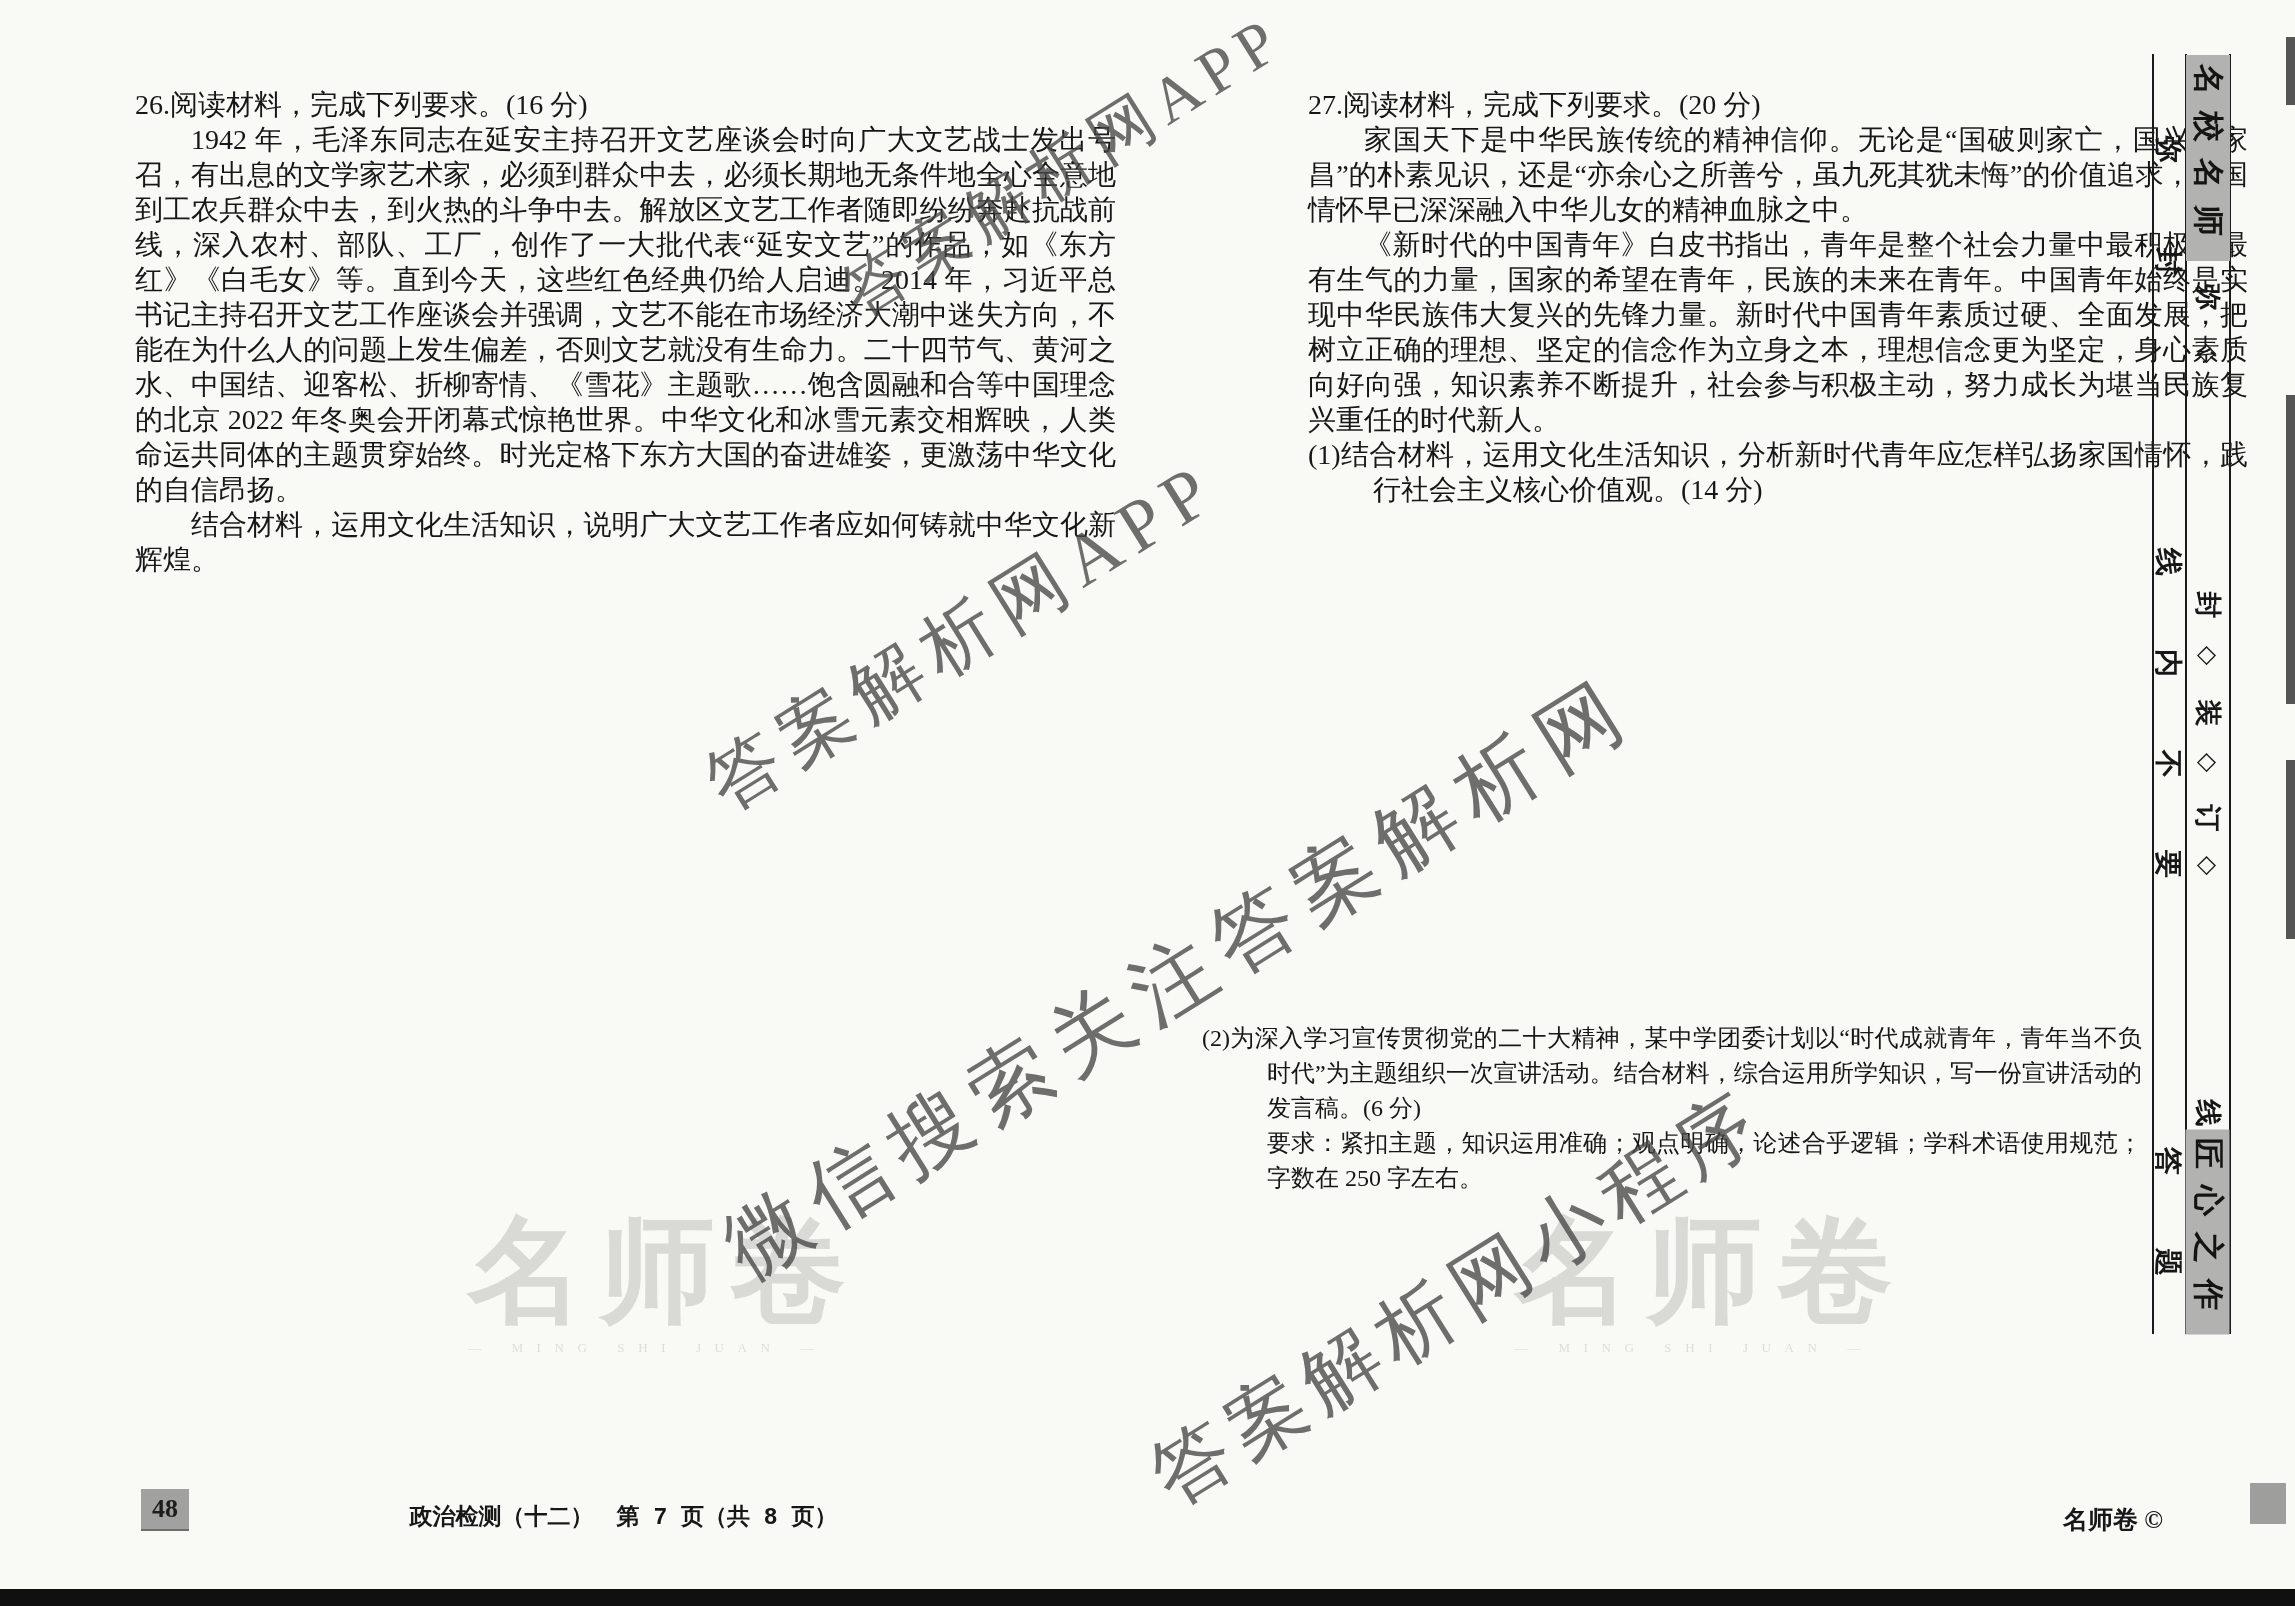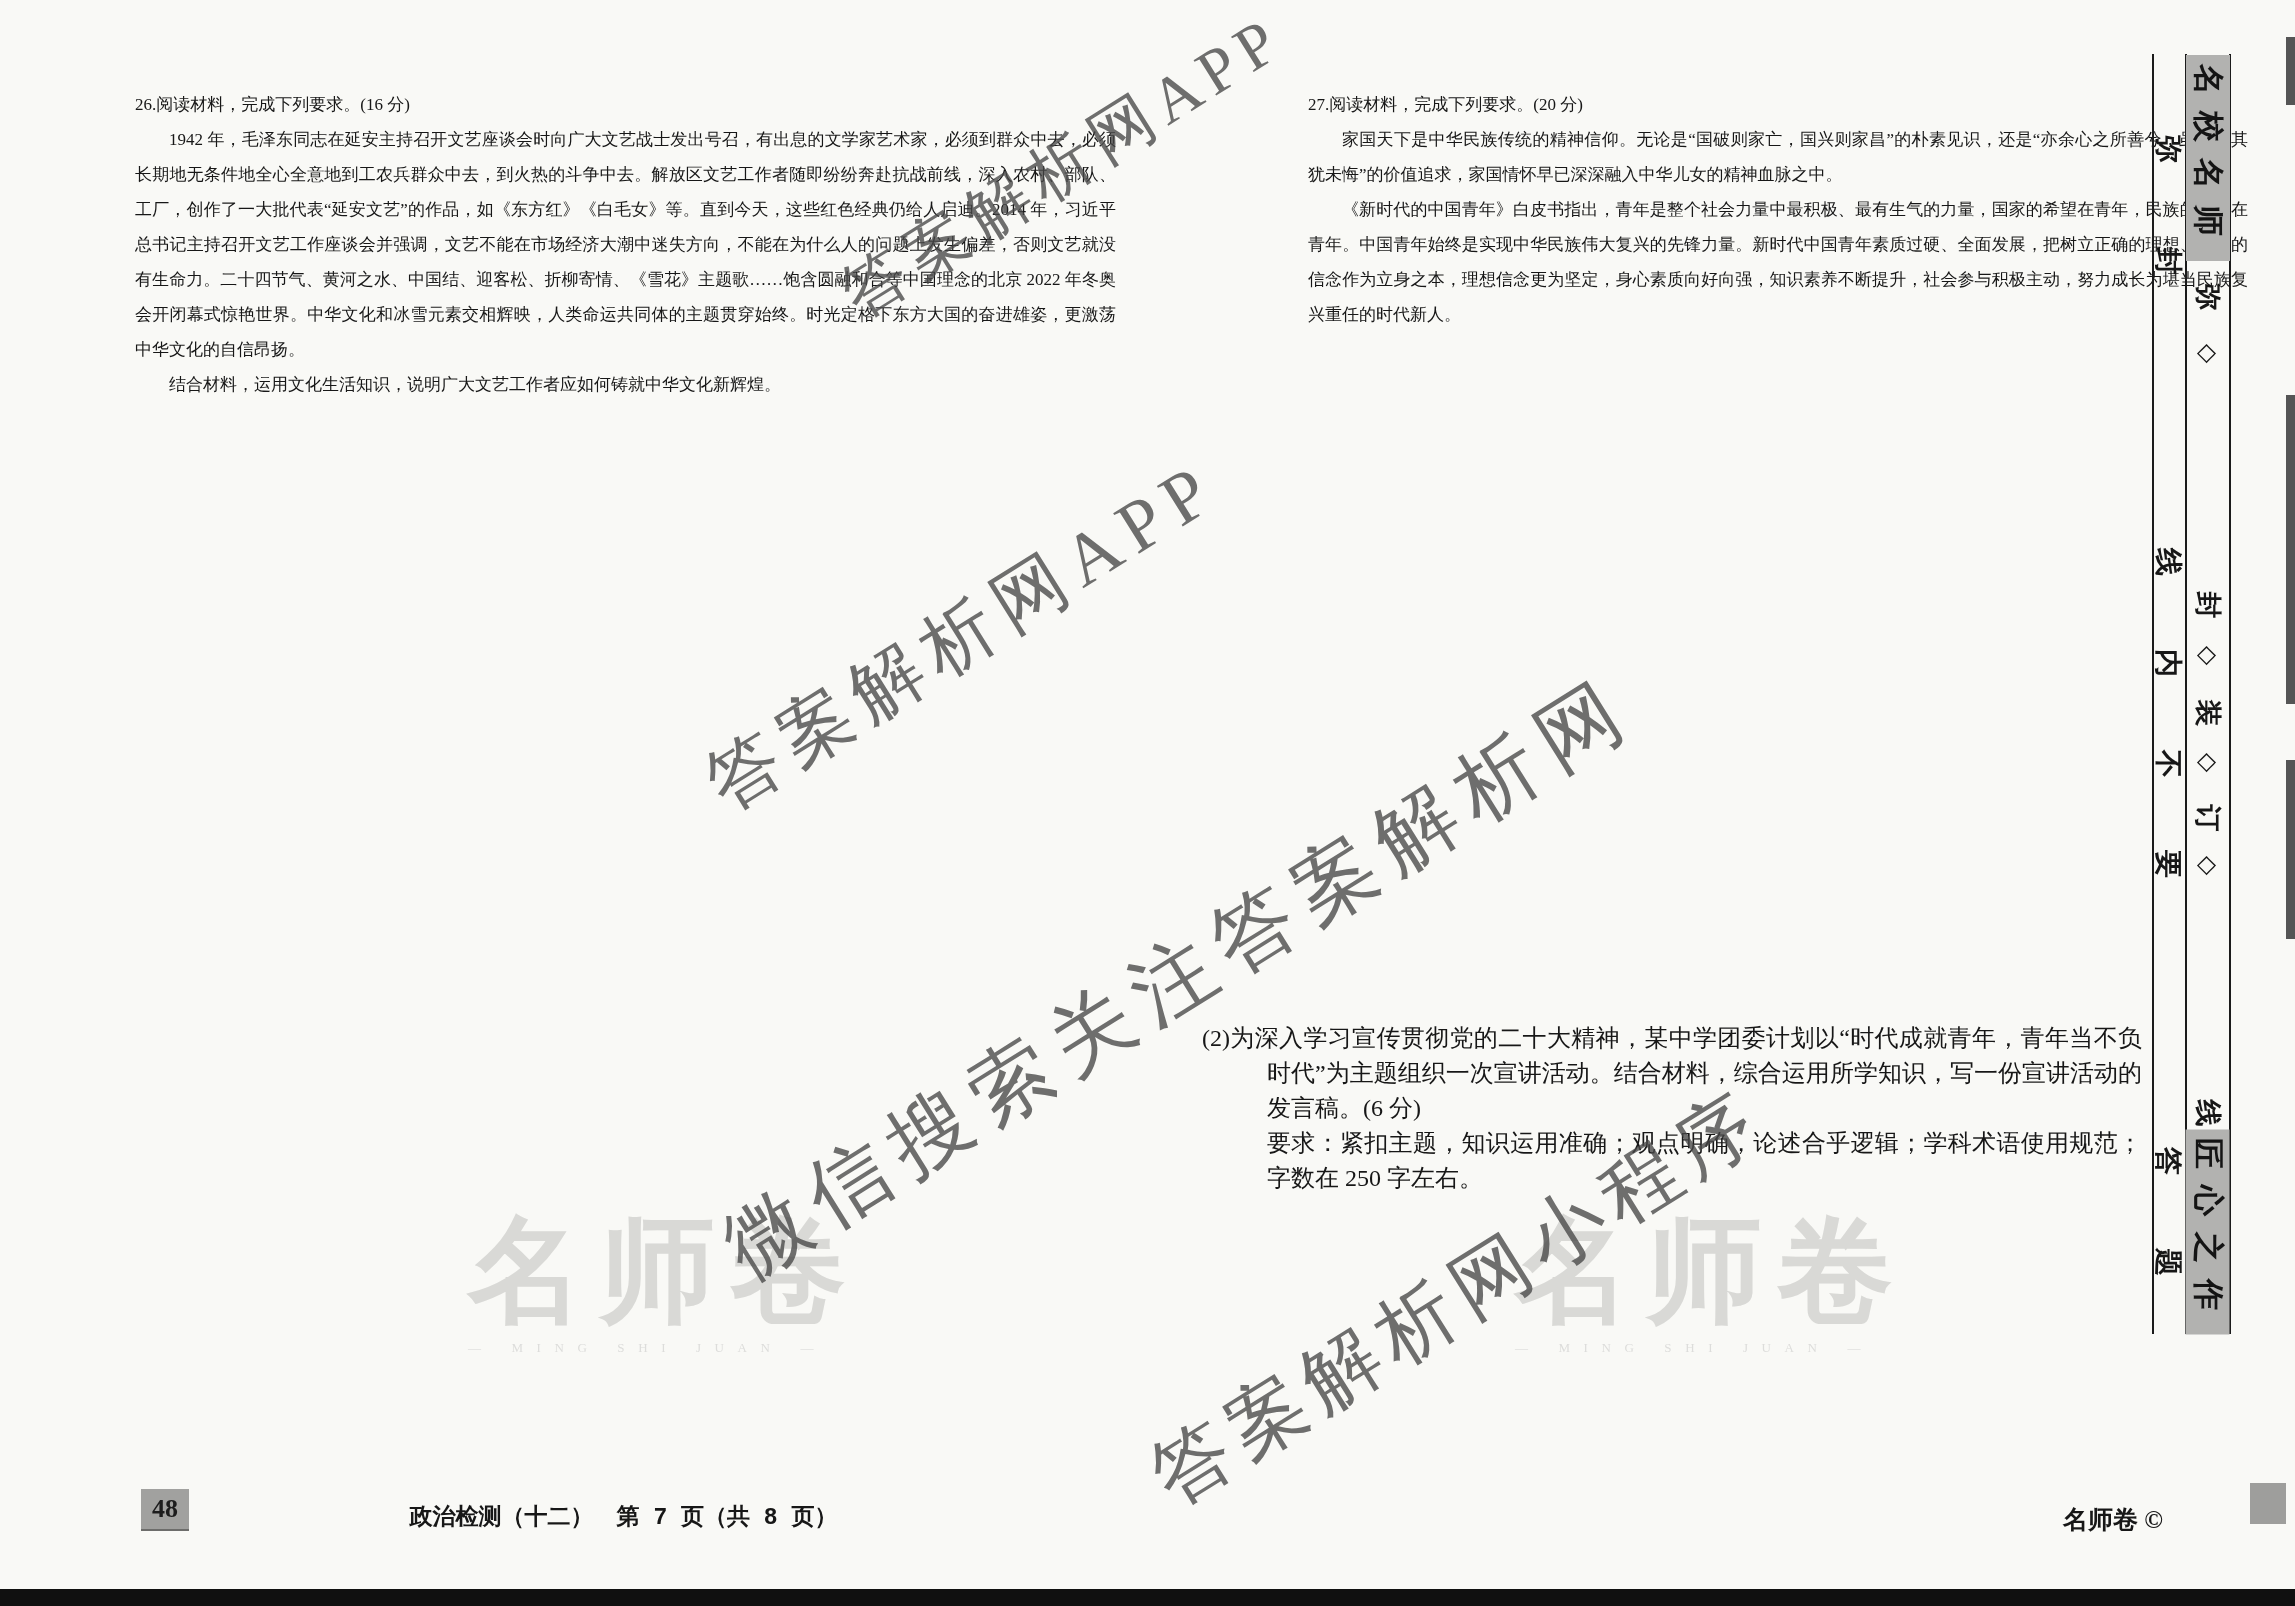--- a/index.html
+++ b/index.html
@@ -1,21 +1,21 @@
 <!DOCTYPE html>
 <html style="font-size:10px"><head>
 <meta charset="utf-8">
 <style>
   html,body{margin:0;padding:0;background:#e8e8e6;}
   .sheet{
     position:relative;width:2295px;height:1607px;background:#f9f9f6;
     font-family:"Liberation Serif","DejaVu Serif",serif;color:#171717;overflow:hidden;
   }
   
-  .col{position:absolute;font-size:17px;line-height:35px;text-align:justify;z-index:2;}
+  .col{position:absolute;font-size:28px;line-height:35px;text-align:justify;z-index:2;}
   .col-left{left:135px;top:87px;width:981px;}
   .col-right{left:1272px;top:87px;width:940px;line-height:35px;margin-left:36px;}
   .q-head{margin:0;}
   .mat{margin:0;text-indent:2em;}
   .hang{margin:0;padding-left:65px;text-indent:-65px;}
   .part2{position:absolute;left:1202px;top:1021px;width:940px;font-size:24px;line-height:35px;text-align:justify;z-index:2;}
   .req{margin:0 0 0 65px;}
   
   .wm{
     position:absolute;z-index:3;white-space:nowrap;color:rgba(70,70,70,0.78);
@@ -86,20 +86,21 @@
   <main class="col col-left">
     <p class="q-head">26.阅读材料，完成下列要求。(16 分)</p>
     <p class="mat">1942 年，毛泽东同志在延安主持召开文艺座谈会时向广大文艺战士发出号召，有出息的文学家艺术家，必须到群众中去，必须长期地无条件地全心全意地到工农兵群众中去，到火热的斗争中去。解放区文艺工作者随即纷纷奔赴抗战前线，深入农村、部队、工厂，创作了一大批代表“延安文艺”的作品，如《东方红》《白毛女》等。直到今天，这些红色经典仍给人启迪。2014 年，习近平总书记主持召开文艺工作座谈会并强调，文艺不能在市场经济大潮中迷失方向，不能在为什么人的问题上发生偏差，否则文艺就没有生命力。二十四节气、黄河之水、中国结、迎客松、折柳寄情、《雪花》主题歌……饱含圆融和合等中国理念的北京 2022 年冬奥会开闭幕式惊艳世界。中华文化和冰雪元素交相辉映，人类命运共同体的主题贯穿始终。时光定格下东方大国的奋进雄姿，更激荡中华文化的自信昂扬。</p>
     <p class="mat">结合材料，运用文化生活知识，说明广大文艺工作者应如何铸就中华文化新辉煌。</p>
   </main>
 
   <main class="col col-right">
     <p class="q-head">27.阅读材料，完成下列要求。(20 分)</p>
     <p class="mat">家国天下是中华民族传统的精神信仰。无论是“国破则家亡，国兴则家昌”的朴素见识，还是“亦余心之所善兮，虽九死其犹未悔”的价值追求，家国情怀早已深深融入中华儿女的精神血脉之中。</p>
     <p class="mat">《新时代的中国青年》白皮书指出，青年是整个社会力量中最积极、最有生气的力量，国家的希望在青年，民族的未来在青年。中国青年始终是实现中华民族伟大复兴的先锋力量。新时代中国青年素质过硬、全面发展，把树立正确的理想、坚定的信念作为立身之本，理想信念更为坚定，身心素质向好向强，知识素养不断提升，社会参与积极主动，努力成长为堪当民族复兴重任的时代新人。</p>
+    <p class="hang">(1)结合材料，运用文化生活知识，分析新时代青年应怎样弘扬家国情怀，践行社会主义核心价值观。(14 分)</p>
   </main>
   <div class="part2">
     <p class="hang">(2)为深入学习宣传贯彻党的二十大精神，某中学团委计划以“时代成就青年，青年当不负时代”为主题组织一次宣讲活动。结合材料，综合运用所学知识，写一份宣讲活动的发言稿。(6 分)</p>
     <p class="req">要求：紧扣主题，知识运用准确；观点明确，论述合乎逻辑；学科术语使用规范；字数在 250 字左右。</p>
   </div>
 
   <div class="wm" id="wm-d">答案解析网APP</div>
   <div class="wm" id="wm-a">答案解析网APP</div>
   <div class="wm" id="wm-b">微信搜索关注答案解析网</div>
   <div class="wm" id="wm-c">答案解析网小程序</div>

